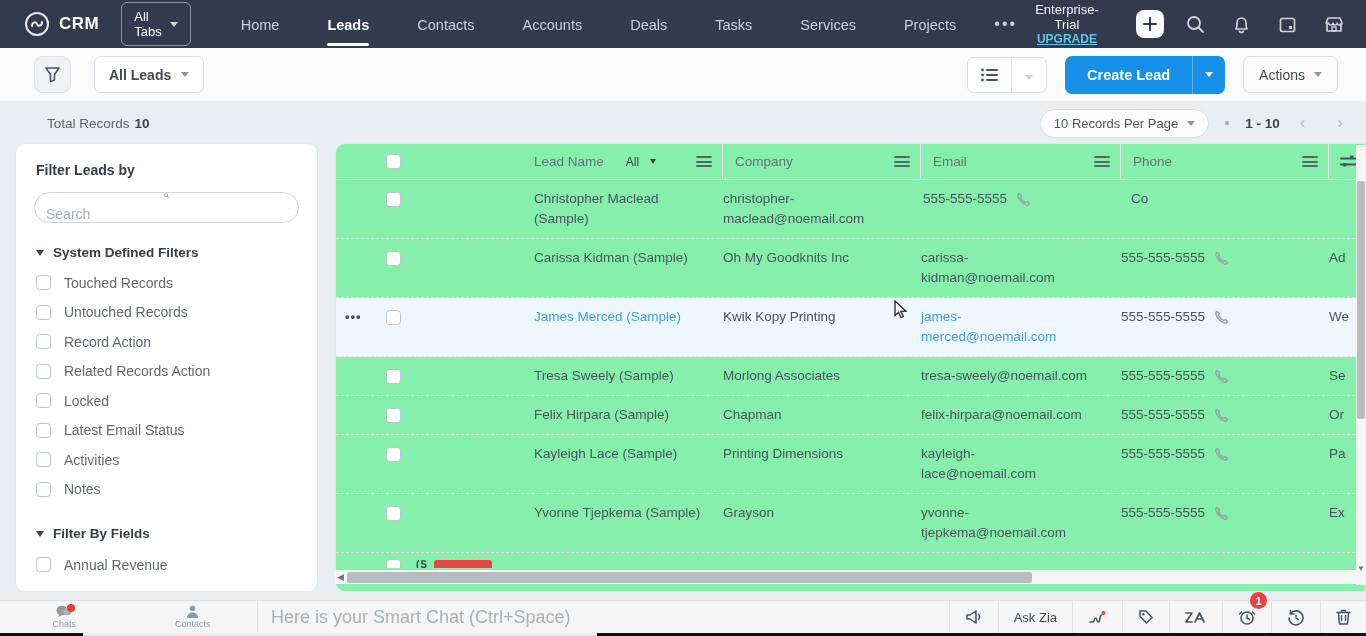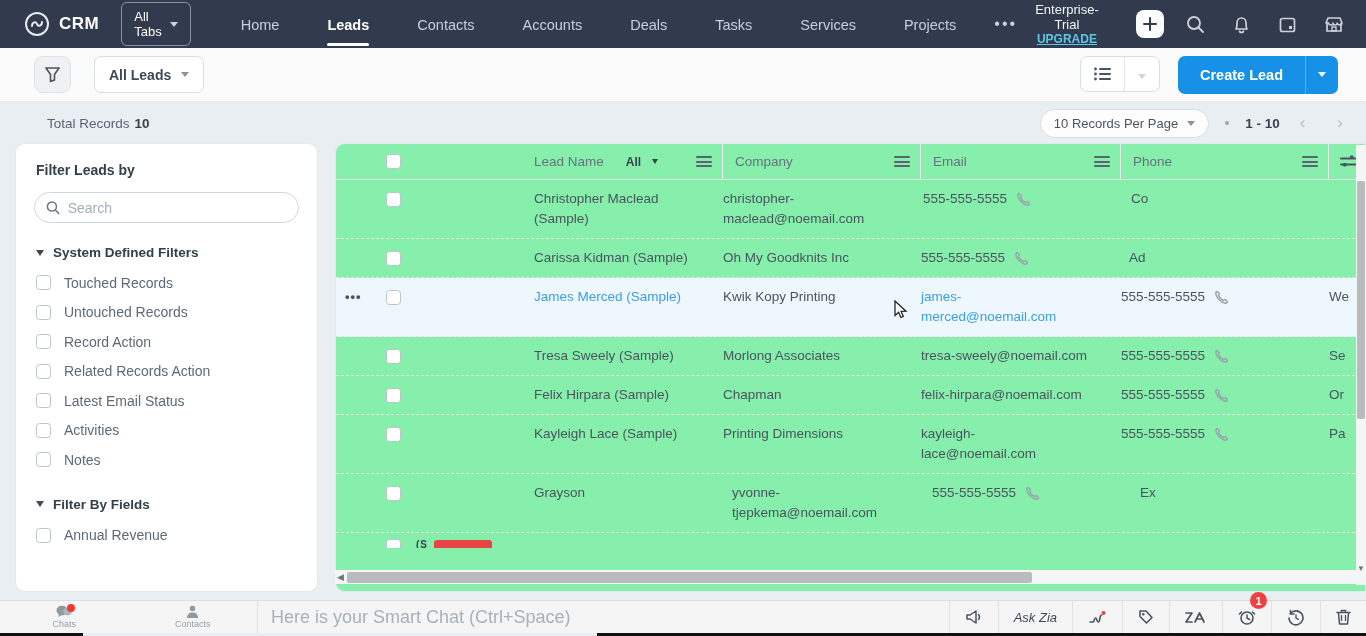--- a/index.html
+++ b/index.html
@@ -23,21 +23,21 @@
   .top-divider { width:1px; height:24px; background:#59637391; margin:0 14px 0 18px; }
   .top-icons { display:flex; align-items:center; gap:8px; }
   .tico { width:38px; height:34px; display:flex; align-items:center; justify-content:center; cursor:pointer; }
   .plus-btn { width:28px; height:28px; background:#fdfdfd; border-radius:8px; display:flex; align-items:center; justify-content:center; cursor:pointer; }
 
   
   .toolbar { position:absolute; top:48px; left:0; width:1366px; height:54px; background:#fbfbfb; border-bottom:1px solid #e7eaec; display:flex; align-items:center; }
   .filter-btn { width:37px; height:37px; margin-left:34px; background:#f0f1f2; border:1px solid #dfe2e5; border-radius:9px; display:flex; align-items:center; justify-content:center; cursor:pointer; }
   .allleads-btn { margin-left:23px; background:#fff; border:1px solid #d9dee4; border-radius:7px; height:37px; padding:0 14px; display:flex; align-items:center; gap:10px; font-size:14px; color:#3e4a55; font-weight:bold; cursor:pointer; }
   .allleads-btn .caret { border-top-color:#8b949d; }
-  .tb-right { margin-left:auto; display:flex; align-items:flex-start; margin-right:28px; gap:18px; }
+  .tb-right { margin-left:auto; display:flex; align-items:center; margin-right:28px; gap:18px; }
   .viewsel { background:#fff; border:1px solid #d9dee4; border-radius:7px; height:36px; display:flex; align-items:center; cursor:pointer; }
   .viewsel .vs-icon { padding:0 13px; border-right:1px solid #e3e7ea; height:100%; display:flex; align-items:center; }
   .viewsel .vs-caret { padding:0 13px; }
   .create-btn { display:flex; height:38px; border-radius:7px; overflow:hidden; cursor:pointer; }
   .create-main { background:#1791e8; color:#fff; font-size:14.5px; font-weight:bold; display:flex; align-items:center; padding:0 22px; }
   .create-arrow { background:#1791e8; border-left:1px solid #5cb2ee; display:flex; align-items:center; padding:0 12px; }
   .create-arrow .caret { border-top-color:#fff; }
   .actions-btn { background:#fcfcfc; border:1px solid #d9dee4; border-radius:7px; height:37px; padding:0 15px; display:flex; align-items:center; gap:9px; font-size:14px; color:#3e4a55; cursor:pointer; }
   .actions-btn .caret { border-top-color:#8b949d; }
 
@@ -48,21 +48,21 @@
   .rec-right { margin-left:auto; margin-right:28px; display:flex; align-items:center; }
   .perpage { background:#fdfdfd; border:1px solid #d9dee4; border-radius:16px; height:29px; padding:0 13px; font-size:13px; color:#4a5560; display:flex; align-items:center; gap:9px; cursor:pointer; }
   .perpage .caret { border-top-color:#8b949d; }
   .dot-sep { width:4px; height:4px; border-radius:50%; background:#9aa4ad; margin:0 16px; }
   .range { font-size:13.5px; font-weight:bold; color:#39434d; }
   .pg-chev { font-size:17px; color:#b3bac1; padding:0 12px; cursor:pointer; margin-left:8px; }
 
   
   .sidebar { position:absolute; left:15px; top:143px; width:303px; height:449px; background:#fff; border:1px solid #e5e9ec; border-radius:10px; overflow:hidden; }
   .sb-title { font-size:14px; font-weight:bold; color:#32404a; margin:18px 0 0 20px; }
-  .sb-search { margin:14px 18px 0 18px; height:31px; border:1px solid #ced6dd; border-radius:16px; display:flex; align-items:center; padding:0 11px; gap:8px; background:#fff; }
+  .sb-search { margin:14px 18px 0 18px; height:31px; border:1px solid #ced6dd; border-radius:16px; display:flex; align-items:center; padding:0 11px; gap:8px; background:#fff;flex-direction:column; }
   .sb-search input { border:0; outline:0; font-size:14px; color:#3e4a55; width:100%; font-family:"Liberation Sans",sans-serif; background:transparent; }
   .sb-search input::placeholder { color:#a3aeb8; }
   .sb-section { display:flex; align-items:center; gap:9px; margin:22px 0 0 20px; font-size:13.5px; font-weight:bold; color:#32404a; cursor:pointer; }
   .tri-down { width:0; height:0; border-left:4.5px solid transparent; border-right:4.5px solid transparent; border-top:6px solid #3e4a55; }
   .sb-item { display:flex; align-items:center; gap:13px; margin:0 0 0 20px; height:29.5px; font-size:14px; color:#5c6a76; cursor:pointer; }
   .cb { width:15px; height:15px; border:1.5px solid #bcc4cc; border-radius:3.5px; background:#fff; display:inline-block; flex:none; cursor:pointer; }
 
   
   .tablecard { position:absolute; left:335px; top:143px; width:1031px; height:449px; background:#86efac; border:1px solid #e5e9ec; border-radius:10px 0 0 10px; overflow:hidden; }
   .thead { display:flex; align-items:center; height:36px; border-bottom:1px solid #e2e6e9; font-size:13.5px; color:#67727e; }
@@ -71,21 +71,21 @@
   .hamb div { height:2px; background:#5a646e; margin:2.5px 0; border-radius:1px; }
   .col-act { width:35px; flex:none; }
   .col-check { width:45px; flex:none; display:flex; align-items:flex-start; justify-content:center; }
   .thead .col-check { align-items:center; }
   .col-spacer { width:118px; flex:none; }
   .col-name { width:189px; flex:none; }
   .col-company { width:198px; flex:none; }
   .col-email { width:200px; flex:none; }
   .col-phone { width:208px; flex:none; }
   .col-source { flex:1; overflow:hidden; white-space:nowrap; }
-  .hdr-all { font-size:12px; font-weight:bold; color:#39434d; margin-left:22px; display:flex; align-items:center; gap:11px; cursor:pointer; }
+  .hdr-all { font-size:12px; font-weight:normal; color:#39434d; margin-left:22px; display:flex; align-items:center; gap:11px; cursor:pointer; }
   .hdr-all .caret { border-top-color:#39434d; border-left-width:3.5px; border-right-width:3.5px; }
   .colset { position:absolute; right:8px; top:10px; cursor:pointer; }
   .tbody { font-size:13.5px; color:#4a545e; }
   .trow { display:flex; align-items:stretch; border-bottom:1px dashed #e7e4dc; padding:9px 0 9px 0; line-height:20px; cursor:pointer; }
   .trow .cell-text { padding-right:20px; word-wrap:break-word; }
   .trow.hovered { background:#eef7fd; }
   .trow.hovered .c-link { color:#3b9fe3; }
   .rowdots { color:#4a545e; font-weight:bold; letter-spacing:1px; font-size:13px; padding-left:9px; }
   .phone-wrap { display:flex; align-items:flex-start; gap:9px; }
   .partialrow { height:15px; overflow:hidden; display:flex; padding-top:6px; }
@@ -102,21 +102,21 @@
 
   
   .footer { position:absolute; left:0; top:600px; width:1366px; height:33px; background:#f4f5f4; border-top:1px solid #dcdfe1; display:flex; align-items:center; }
   .tray { width:258px; height:100%; display:flex; border-right:1px solid #e0e3e5; }
   .tray-item { flex:1; display:flex; flex-direction:column; align-items:center; justify-content:center; cursor:pointer; position:relative; }
   .tray-label { font-size:9px; color:#959ea6; margin-top:1px; }
   .reddot { position:absolute; top:3px; left:calc(50% + 3px); width:8px; height:8px; background:#ee3b30; border-radius:50%; }
   .chatinput { flex:1; padding-left:13px; font-size:18px; color:#a8b1ba; }
   .f-icons { display:flex; height:100%; align-items:center; }
   .f-cell { height:100%; display:flex; align-items:center; justify-content:center; border-left:1px solid #e0e3e5; padding:0 15px; cursor:pointer; position:relative; }
-  .askzia { font-size:13px; color:#3e4a55; white-space:nowrap;font-style:italic; }
+  .askzia { font-size:13px; color:#3e4a55; white-space:nowrap; }
   .numbadge { position:absolute; top:-9px; right:4px; min-width:17px; height:17px; background:#ee4140; border-radius:9px; color:#fff; font-size:11px; font-weight:bold; display:flex; align-items:center; justify-content:center; z-index:5; }
   .bottomstrip-l { position:absolute; left:0; top:633px; width:83px; height:3px; background:#111; }
   .bottomstrip-r { position:absolute; left:597px; top:633px; width:769px; height:3px; background:#111; }
 
   
   .cursor { position:absolute; left:893px; top:300px; z-index:99; pointer-events:none; }
 </style>
 </head>
 <body>
 
@@ -213,20 +213,24 @@
           </svg>
       </span>
       <span class="vs-caret"><span class="caret"></span></span>
     </div>
     <div class="create-btn">
       <div class="create-main">Create Lead</div>
       <div class="create-arrow">
           <span class="caret"></span>
         </div>
     </div>
+    <div class="actions-btn">
+      <span>Actions</span>
+      <span class="caret"></span>
+    </div>
   </div>
 </div>
 
 <div class="recbar">
   <span class="total-label">Total Records</span>
   <span class="total-num">10</span>
   <div class="rec-right">
     <div class="perpage">
       <span>10 Records Per Page</span>
       <span class="caret"></span>
@@ -260,20 +264,24 @@
         <span class="cb"></span>
         <span>Untouched Records</span>
       </div>
     <div class="sb-item">
         <span class="cb"></span>
         <span>Record Action</span>
       </div>
     <div class="sb-item">
         <span class="cb"></span>
         <span>Related Records Action</span>
+      </div>
+    <div class="sb-item">
+        <span class="cb"></span>
+        <span>Locked</span>
       </div>
     <div class="sb-item">
         <span class="cb"></span>
         <span>Latest Email Status</span>
       </div>
     <div class="sb-item">
         <span class="cb"></span>
         <span>Activities</span>
       </div>
     <div class="sb-item">
@@ -370,20 +378,21 @@
     </div>
 
     <div class="trow">
       <div class="col-act"></div>
       <div class="col-check">
           <span class="cb" style="margin-top:3px"></span>
         </div>
       <div class="col-spacer"></div>
       <div class="col-name cell-text">Carissa Kidman (Sample)</div>
       <div class="col-company cell-text">Oh My Goodknits Inc</div>
+      <div class="col-email cell-text" style="padding-right:38px">carissa-kidman@noemail.com</div>
       <div class="col-phone">
           <div class="phone-wrap">
             <span>555-555-5555</span>
             <svg width="15" height="15" viewBox="0 0 15 15" style="margin-top:3px">
               <path d="M3 1.5 C2 2,1.5 3,2 4.5 C3 8,7 12,10.5 13 C12 13.5,13 13,13.5 12 L11.5 9.5 L9.8 10.5 C8 9.8,5.2 7,4.5 5.2 L5.5 3.5 Z" fill="none" stroke="#9aa4ad" stroke-width="1.4" stroke-linejoin="round"></path>
             </svg>
           </div>
         </div>
       <div class="col-source">Ad</div>
     </div>
@@ -467,20 +476,21 @@
         </div>
       <div class="col-source">Pa</div>
     </div>
 
     <div class="trow">
       <div class="col-act"></div>
       <div class="col-check">
           <span class="cb" style="margin-top:3px"></span>
         </div>
       <div class="col-spacer"></div>
+      <div class="col-name cell-text">Yvonne Tjepkema (Sample)</div>
       <div class="col-company cell-text">Grayson</div>
       <div class="col-email cell-text" style="padding-right:52px">yvonne-tjepkema@noemail.com</div>
       <div class="col-phone">
           <div class="phone-wrap">
             <span>555-555-5555</span>
             <svg width="15" height="15" viewBox="0 0 15 15" style="margin-top:3px">
               <path d="M3 1.5 C2 2,1.5 3,2 4.5 C3 8,7 12,10.5 13 C12 13.5,13 13,13.5 12 L11.5 9.5 L9.8 10.5 C8 9.8,5.2 7,4.5 5.2 L5.5 3.5 Z" fill="none" stroke="#9aa4ad" stroke-width="1.4" stroke-linejoin="round"></path>
             </svg>
           </div>
         </div>

